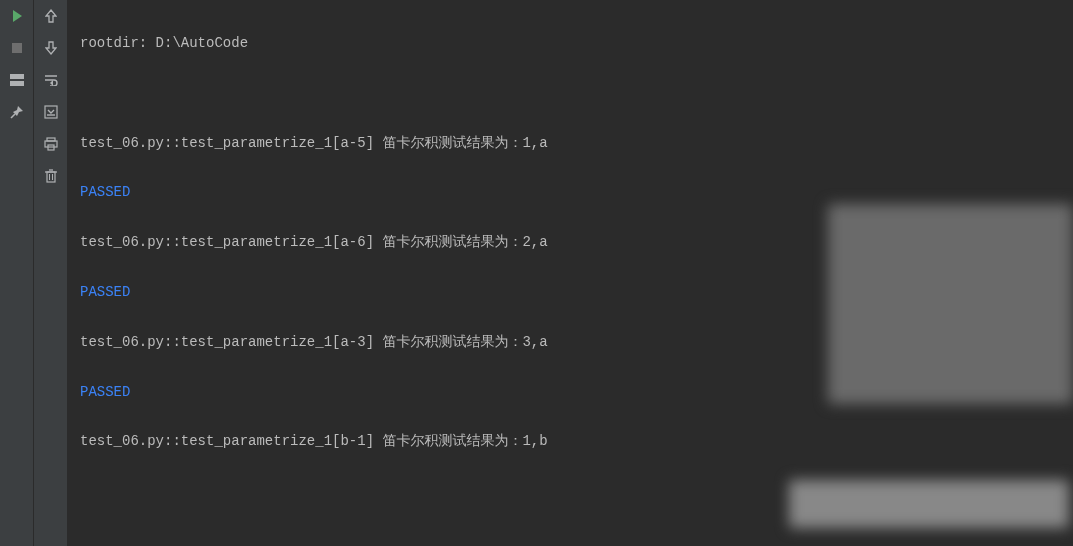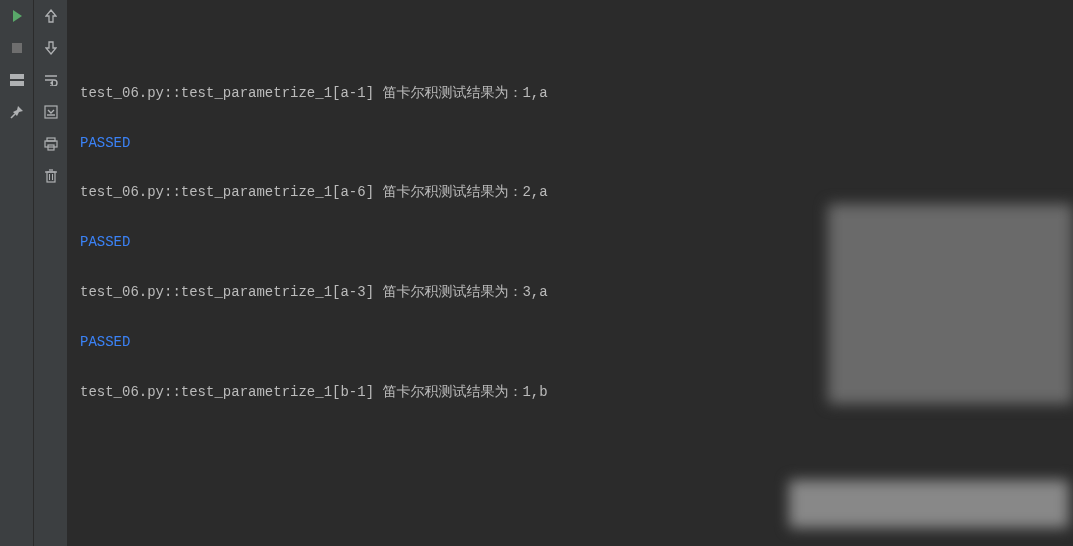--- a/index.html
+++ b/index.html
@@ -154,22 +154,23 @@
         <line x1="0" y1="3" x2="12" y2="3" stroke="#afb1b3" stroke-width="1.3"></line>
         <line x1="4" y1="1" x2="8" y2="1" stroke="#afb1b3" stroke-width="1.3"></line>
         <line x1="4.5" y1="5" x2="4.5" y2="11" stroke="#afb1b3" stroke-width="1"></line>
         <line x1="7.5" y1="5" x2="7.5" y2="11" stroke="#afb1b3" stroke-width="1"></line>
       </svg>
     </div>
   </div>
 
   <div class="console-wrap">
     <div class="console">
+<div class="line">rootdir: D:\AutoCode</div>
 <div class="line">&nbsp;</div>
-<div class="line">test_06.py::test_parametrize_1[a-1] 笛卡尔积测试结果为：1,a</div>
+<div class="line">test_06.py::test_parametrize_1[a-5] 笛卡尔积测试结果为：1,a</div>
 <div class="line passed">PASSED</div>
 <div class="line">test_06.py::test_parametrize_1[a-6] 笛卡尔积测试结果为：2,a</div>
 <div class="line passed">PASSED</div>
 <div class="line">test_06.py::test_parametrize_1[a-3] 笛卡尔积测试结果为：3,a</div>
 <div class="line passed">PASSED</div>
 <div class="line">test_06.py::test_parametrize_1[b-1] 笛卡尔积测试结果为：1,b</div>
 
 
 
 

